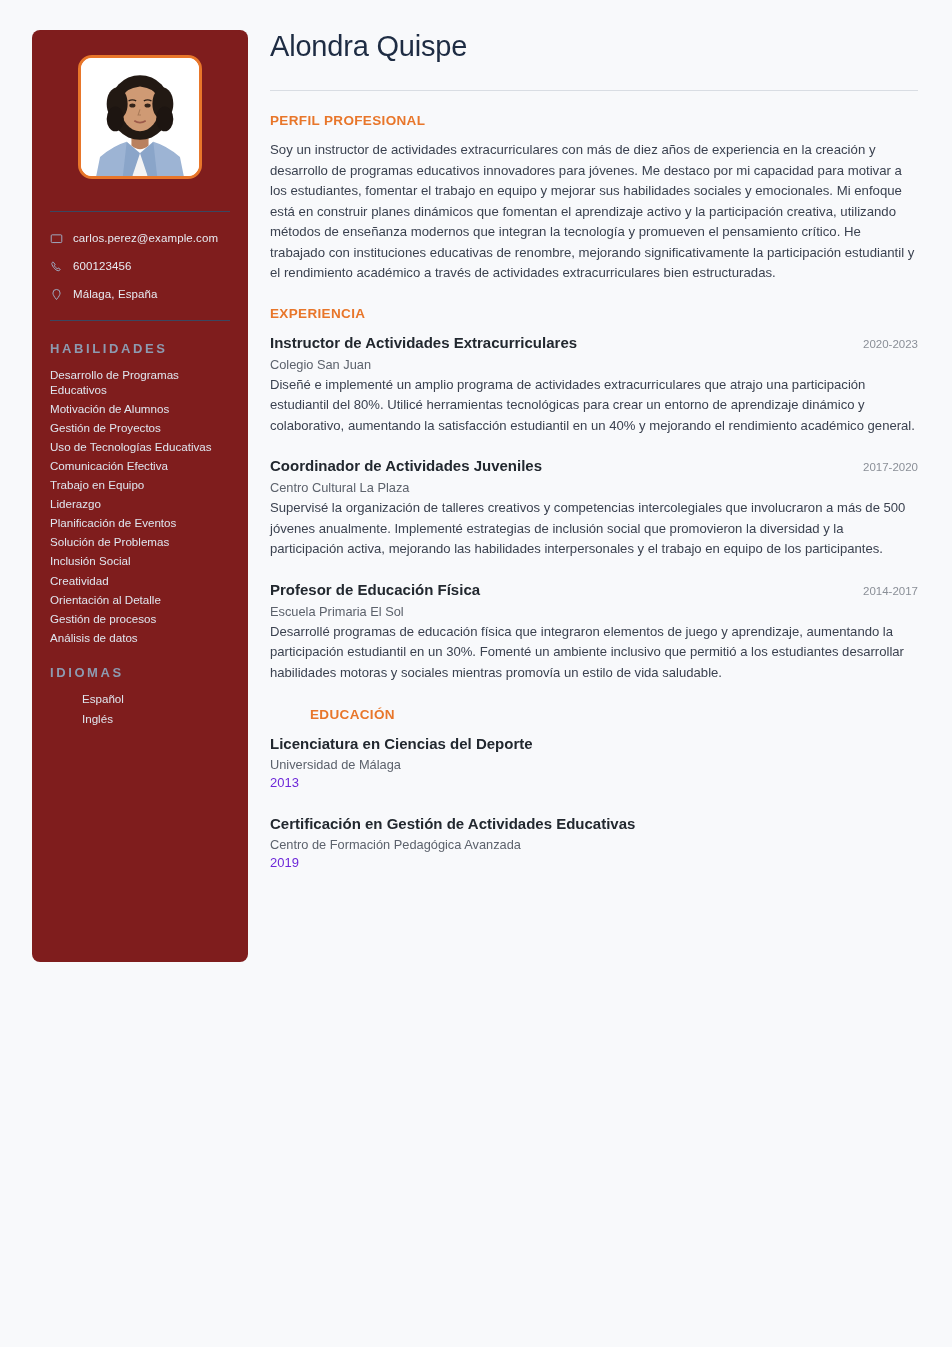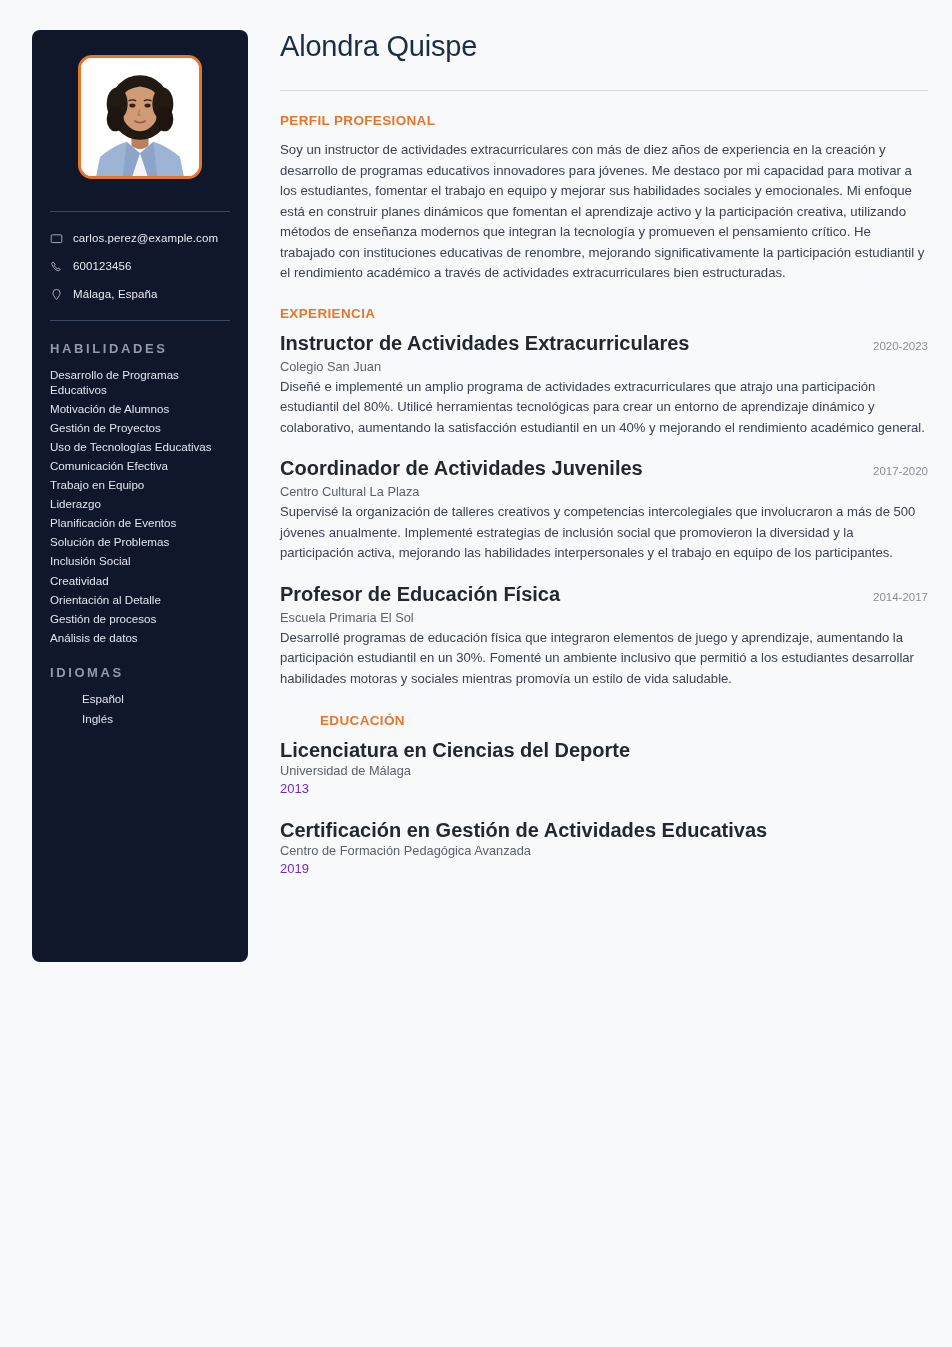--- a/index.html
+++ b/index.html
@@ -20,21 +20,21 @@
     overflow: hidden;
   }
 
   
   .sidebar {
     position: absolute;
     left: 32px;
     top: 30px;
     width: 216px;
     height: 932px;
-    background: #0f172a;
+    background: #7f1d1d;
     border-radius: 8px;
     padding: 0 18px;
   }
 
   .photo-wrap {
     margin-top: 25px;
     display: flex;
     justify-content: center;
   }
   .photo-frame {
@@ -100,21 +100,21 @@
     color: #dfe5ee;
     font-size: 11.6px;
     line-height: 14.6px;
     margin-bottom: 4.5px;
   }
   .lang-list li { margin-bottom: 5px; margin-left: 32px; }
 
   
   .main {
     position: absolute;
-    left: 280px;
+    left: 270px;
     top: 28px;
     width: 648px;
   }
 
   .name {
     font-size: 29px;
     font-weight: normal;
     color: #1e2c43;
     line-height: 36px;
     letter-spacing: -0.2px;
@@ -152,21 +152,21 @@
   .entry { margin-bottom: 18px; }
   .entry:last-child { margin-bottom: 0; }
 
   .entry-head {
     display: flex;
     justify-content: space-between;
     align-items: baseline;
     gap: 16px;
   }
   .entry-role {
-    font-size: 20px;
+    font-size: 15px;
     font-weight: bold;
     color: #22282f;
     line-height: 20px;
   }
   .entry-date {
     font-size: 11.5px;
     color: #8a8f97;
     white-space: nowrap;
     line-height: 20px;
   }

